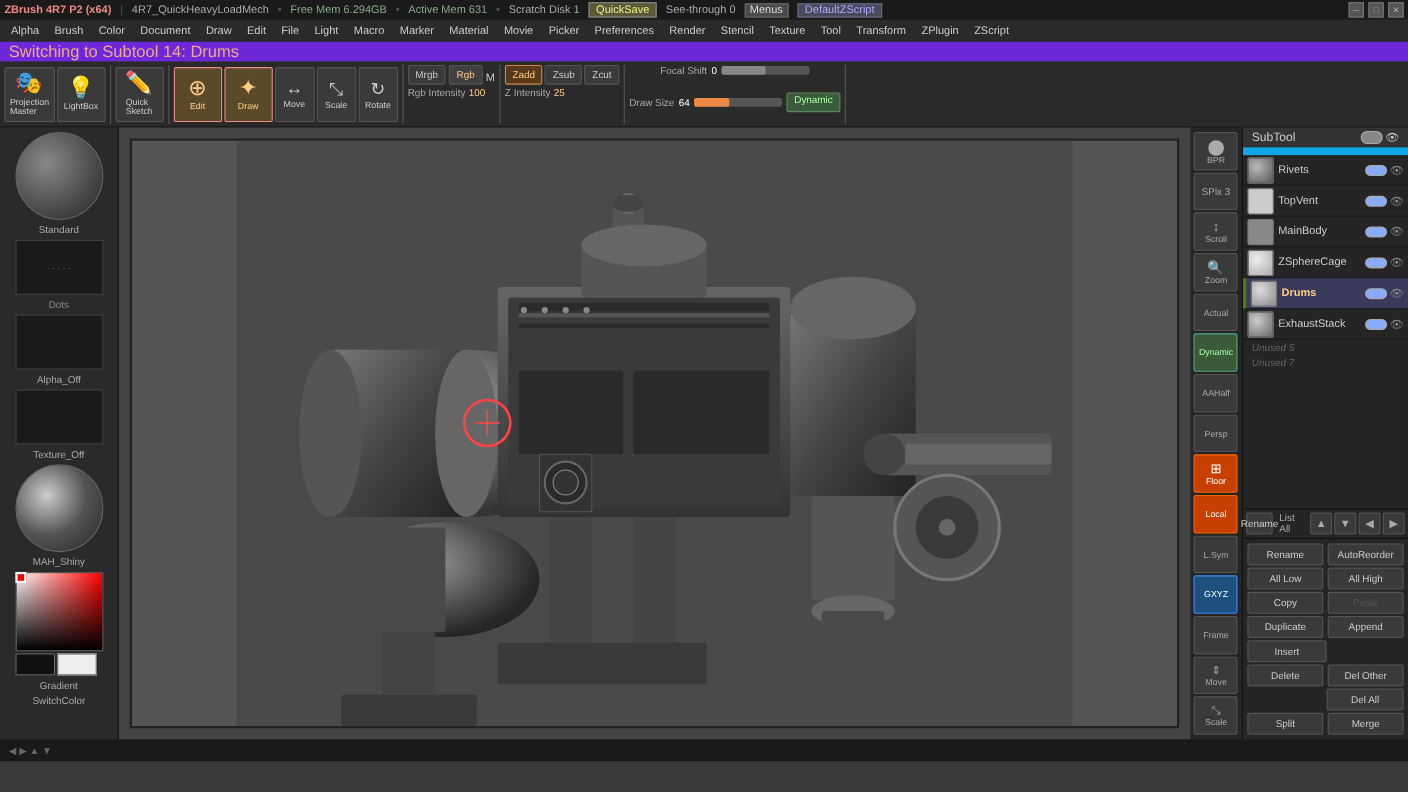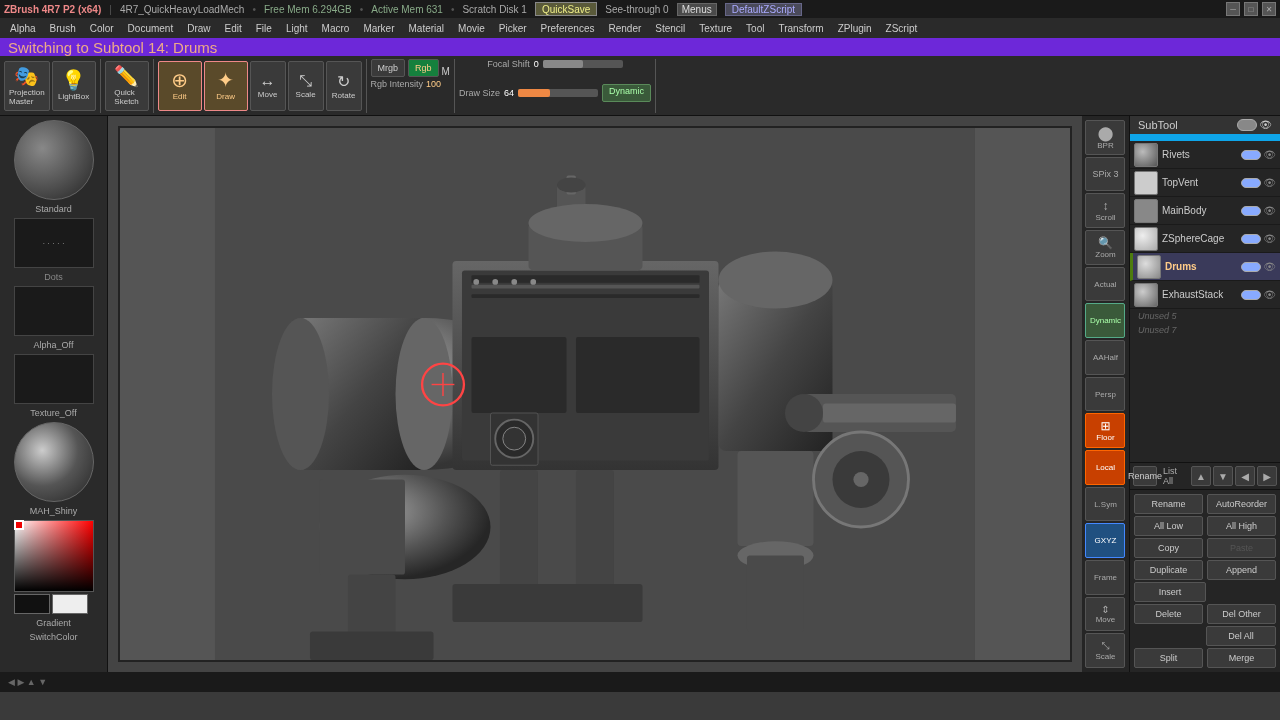--- a/index.html
+++ b/index.html
@@ -415,21 +415,21 @@
       padding: 1px 6px;
       background: #3a3a3a;
       border: 1px solid #555;
       border-radius: 2px;
       cursor: pointer;
       color: #ccc;
       font-size: 9px;
       height: 18px;
       display: flex; align-items: center;
     }
-    .param-btn.active { background: #15803d; color: #fc8; }
+    .param-btn.active { background: #404040; color: #fc8; }
 
     .zadd-btn { background: #5a3a1a; border-color: #c84; color: #fc8; }
 
     .dynamic-btn {
       padding: 1px 6px;
       background: #3a5a3a;
       border: 1px solid #5a8a5a;
       border-radius: 2px;
       cursor: pointer;
       color: #afa;
@@ -554,20 +554,31 @@
       <div class="param-btn">Mrgb</div>
       <div class="param-btn active">Rgb</div>
       <span style="color:#ccc;font-size:10px;">M</span>
     </div>
     <div style="display:flex;gap:3px;align-items:center;font-size:9px;color:#aaa;">
       <span>Rgb Intensity</span>
       <span style="color:#fc8;">100</span>
     </div>
   </div>
 
+  <div class="toolbar-group" style="flex-direction:column;align-items:flex-start;gap:2px;">
+    <div style="display:flex;gap:2px;">
+      <div class="param-btn zadd-btn">Zadd</div>
+      <div class="param-btn">Zsub</div>
+      <div class="param-btn">Zcut</div>
+    </div>
+    <div style="display:flex;gap:3px;align-items:center;font-size:9px;color:#aaa;">
+      <span>Z Intensity</span>
+      <span style="color:#fc8;">25</span>
+    </div>
+  </div>
 
   <div class="toolbar-group" style="flex-direction:column;gap:15px;">
     <div style="display:flex;align-items:center;gap:4px;font-size:9px;color:#aaa;">
       <span>Focal Shift</span>
       <span style="color:#fff;">0</span>
       <div style="width:80px;height:8px;background:#555;border-radius:2px;">
         <div style="width:50%;height:100%;background:#888;border-radius:2px;"></div>
       </div>
     </div>
     <div style="display:flex;align-items:center;gap:4px;font-size:9px;color:#aaa;">

